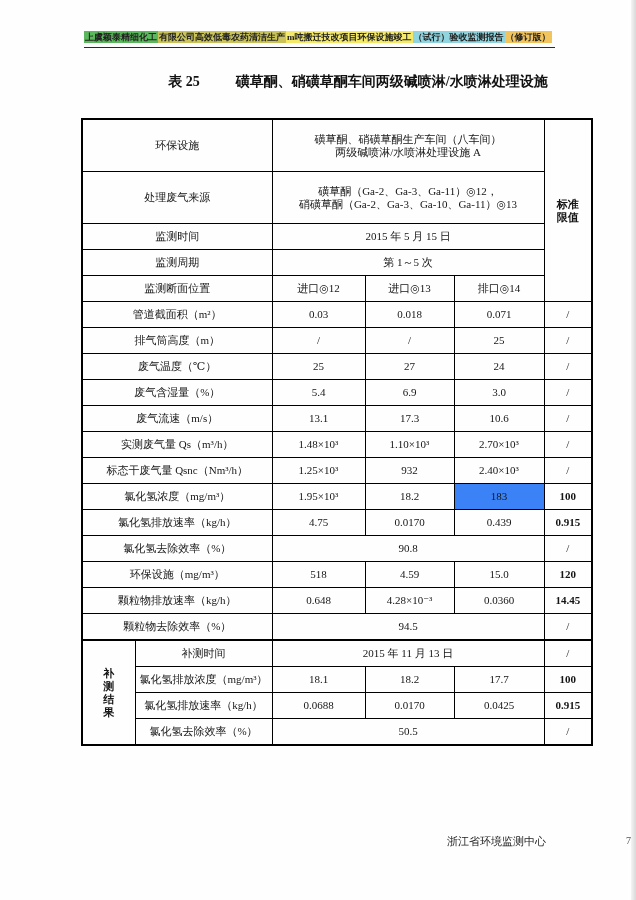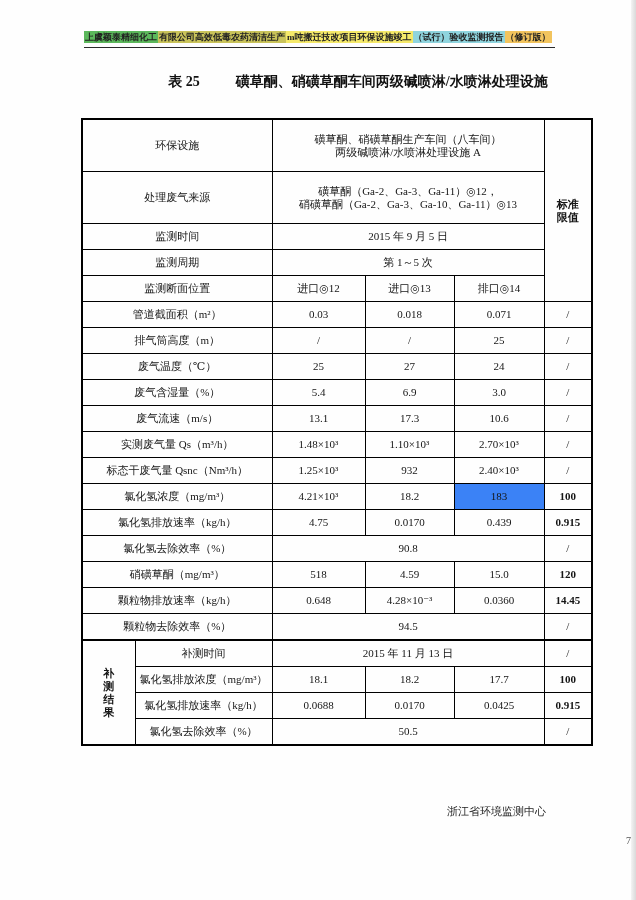--- a/index.html
+++ b/index.html
@@ -29,21 +29,21 @@
   }
   tr.tall td{height:51px;}
   td.section-cell{font-weight:bold;font-size:12px;line-height:24px;padding:0;}
   td.limit-head{font-weight:bold;border-left:2px solid #000;line-height:15px;}
   td.limit-cell{border-left:2px solid #000;}
   td.limit-cell.strong{font-weight:bold;}
   td.shaded{background:#3b82f6;}
   tr.section-top td{border-top:2px solid #000;}
   .footer-pageno{position:absolute;top:835px;left:0;width:100%;text-align:right;
     font-size:10px;color:#555;}
-  .footer-org{position:absolute;top:804px;right:90px;font-size:11px;color:#222;}
+  .footer-org{position:absolute;top:834px;right:90px;font-size:11px;color:#222;}
 </style>
 </head>
 <body>
 
 <div class="page">
 
   <div class="doc-header">
     <span id="hdrline"><span class="hl" style="background-color: rgb(92, 184, 92);">上虞颖泰精细化工</span><span class="hl" style="background-color: rgb(201, 195, 90);">有限公司高效低毒农药清洁生产</span><span class="hl" style="background-color: rgb(245, 233, 106);">m吨搬迁技改项目环保设施竣工</span><span class="hl" style="background-color: rgb(143, 212, 222);">（试行）验收监测报告</span><span class="hl" style="background-color: rgb(242, 196, 94);">（修订版）</span></span>
   </div>
 
@@ -67,21 +67,21 @@
           <td class="label-cell" colspan="2">环保设施</td>
           <td class="value-cell" colspan="3">磺草酮、硝磺草酮生产车间（八车间）<br>两级碱喷淋/水喷淋处理设施 A</td>
           <td class="limit-head" rowspan="5">标准<br>限值</td>
         </tr>
         <tr class="tall">
           <td class="label-cell" colspan="2">处理废气来源</td>
           <td class="value-cell" colspan="3">磺草酮（Ga-2、Ga-3、Ga-11）◎12，<br>硝磺草酮（Ga-2、Ga-3、Ga-10、Ga-11）◎13</td>
         </tr>
         <tr>
           <td class="label-cell" colspan="2">监测时间</td>
-          <td class="value-cell" colspan="3">2015 年 9 月 5 日</td>
+          <td class="value-cell" colspan="3">2015 年 5 月 15 日</td>
         </tr>
         <tr>
           <td class="label-cell" colspan="2">监测周期</td>
           <td class="value-cell" colspan="3">第 1～5 次</td>
         </tr>
         <tr>
           <td class="label-cell" colspan="2">监测断面位置</td>
           <td class="value-cell">进口◎12</td>
           <td class="value-cell">进口◎13</td>
           <td class="value-cell">排口◎14</td>
@@ -130,39 +130,39 @@
         </tr>
         <tr>
           <td class="label-cell" colspan="2">标态干废气量 Qsnc（Nm³/h）</td>
           <td class="value-cell">1.25×10³</td>
           <td class="value-cell">932</td>
           <td class="value-cell">2.40×10³</td>
           <td class="limit-cell">/</td>
         </tr>
         <tr>
           <td class="label-cell" colspan="2">氯化氢浓度（mg/m³）</td>
-          <td class="value-cell">4.21×10³</td>
+          <td class="value-cell">1.95×10³</td>
           <td class="value-cell">18.2</td>
           <td class="value-cell shaded">183</td>
           <td class="limit-cell strong">100</td>
         </tr>
         <tr>
           <td class="label-cell" colspan="2">氯化氢排放速率（kg/h）</td>
           <td class="value-cell">4.75</td>
           <td class="value-cell">0.0170</td>
           <td class="value-cell">0.439</td>
           <td class="limit-cell strong">0.915</td>
         </tr>
         <tr>
           <td class="label-cell" colspan="2">氯化氢去除效率（%）</td>
           <td class="value-cell" colspan="3">90.8</td>
           <td class="limit-cell">/</td>
         </tr>
         <tr>
-          <td class="label-cell" colspan="2">硝磺草酮（mg/m³）</td>
+          <td class="label-cell" colspan="2">环保设施（mg/m³）</td>
           <td class="value-cell">518</td>
           <td class="value-cell">4.59</td>
           <td class="value-cell">15.0</td>
           <td class="limit-cell strong">120</td>
         </tr>
         <tr>
           <td class="label-cell" colspan="2">颗粒物排放速率（kg/h）</td>
           <td class="value-cell">0.648</td>
           <td class="value-cell">4.28×10⁻³</td>
           <td class="value-cell">0.0360</td>

